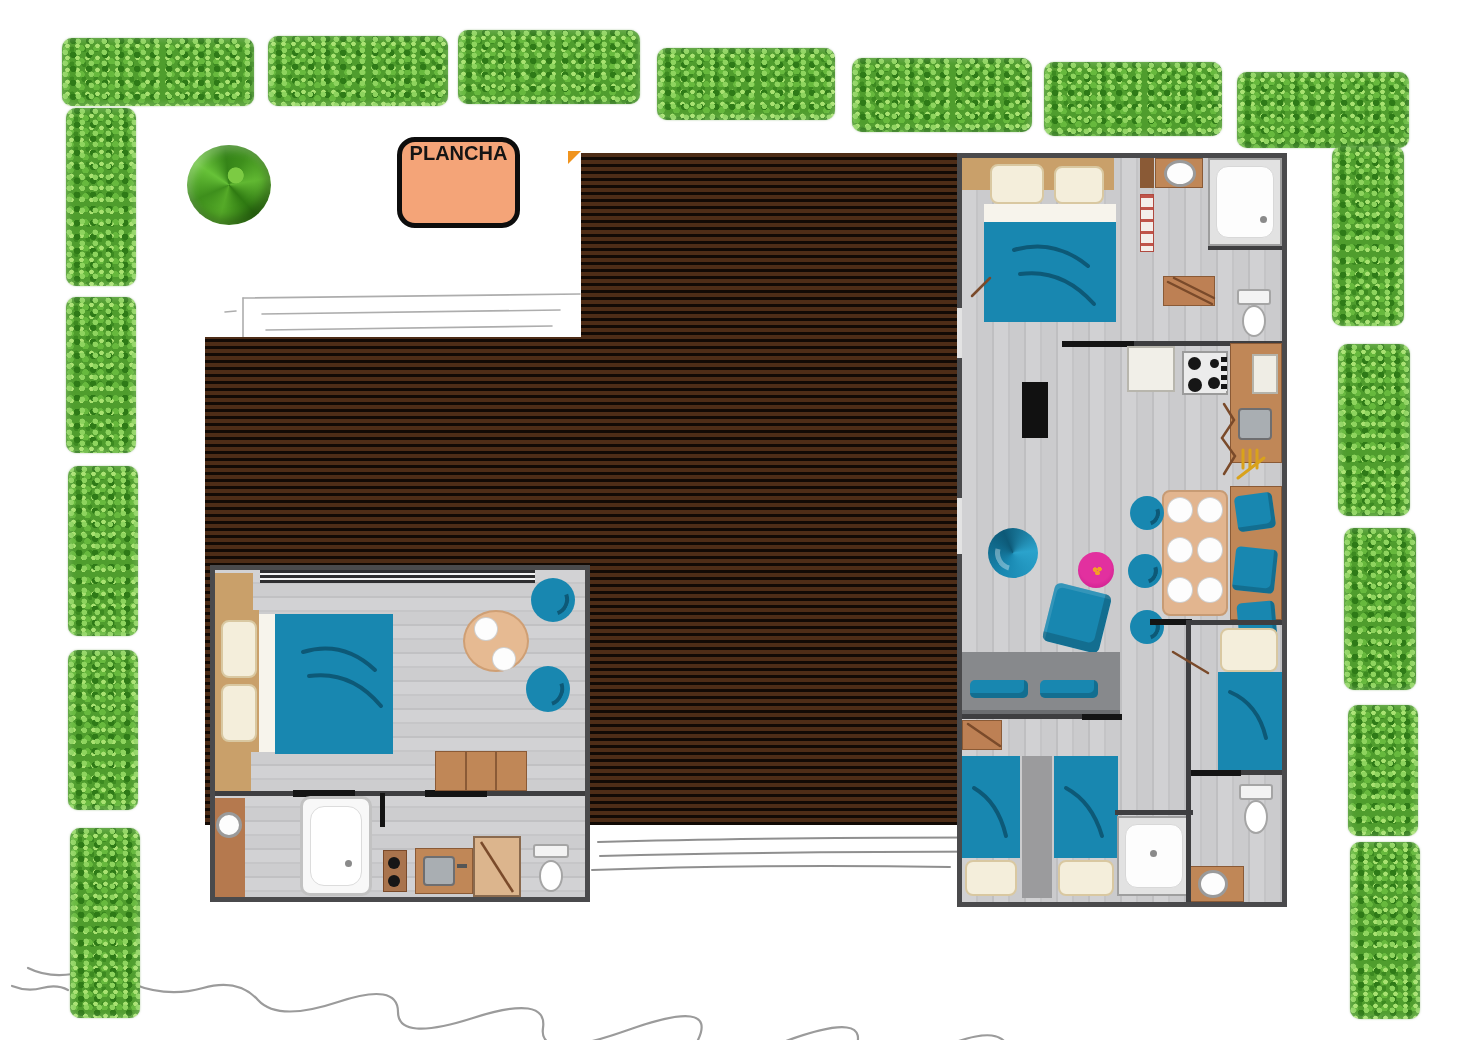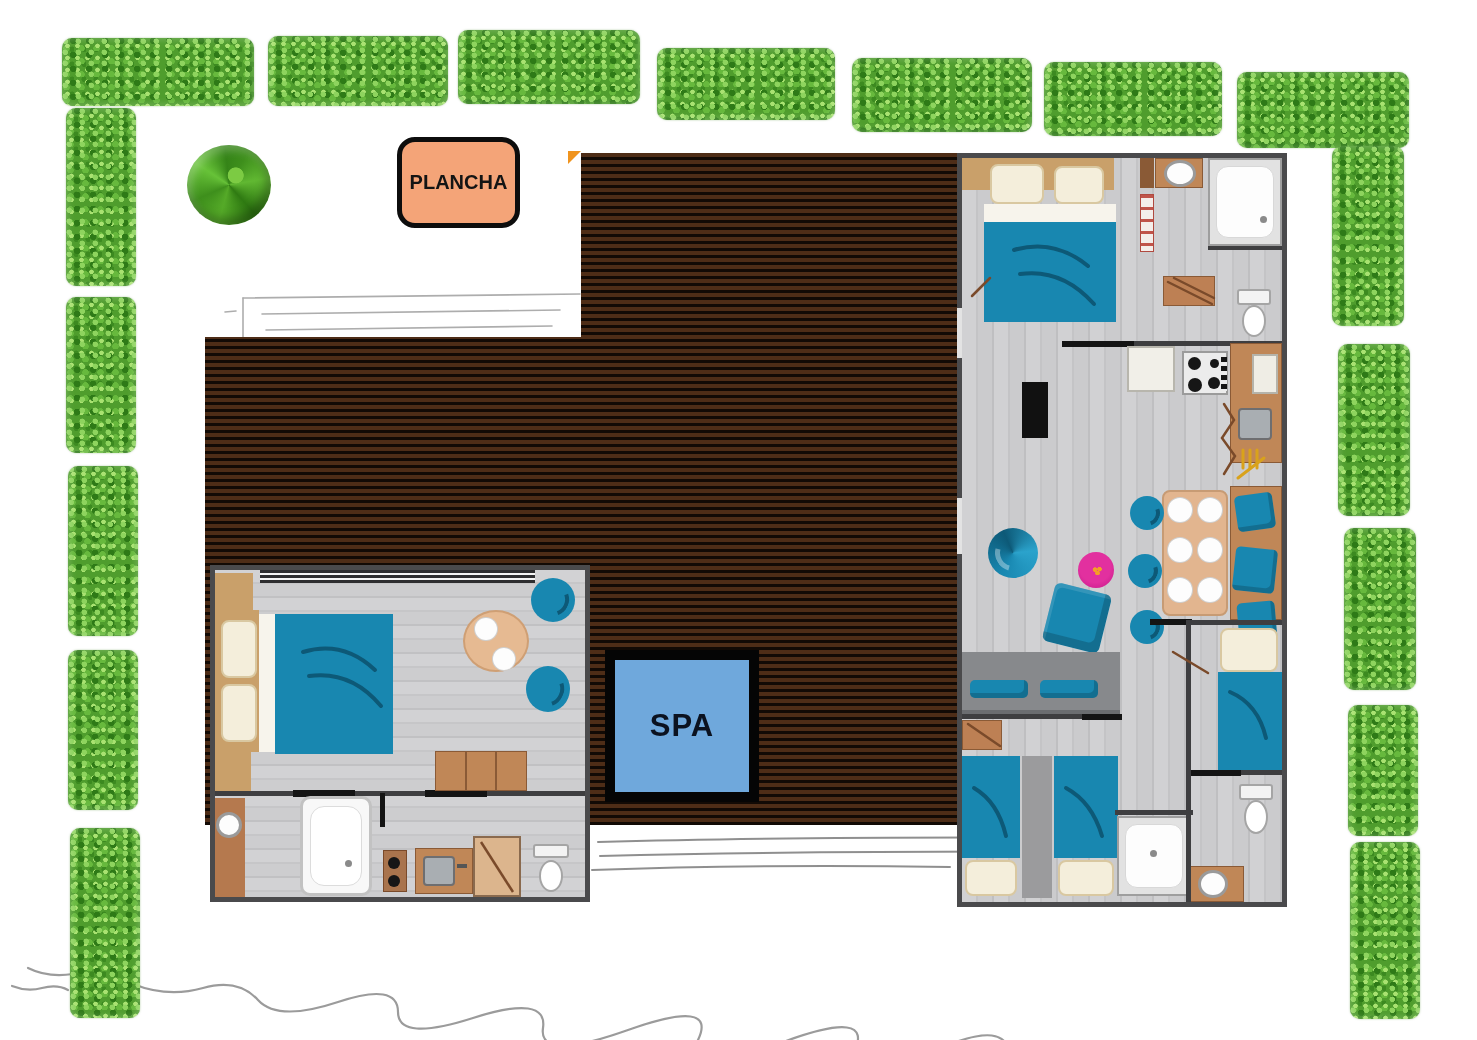--- a/index.html
+++ b/index.html
@@ -28,21 +28,21 @@
   
   .deck{position:absolute;left:205px;top:153px;width:752px;height:672px;z-index:2;
     background:repeating-linear-gradient(180deg,var(--deck-brown,#4e2d17) 0 4px,var(--deck-stripe,#120a05) 4px 7px);
     clip-path:polygon(376px 0,752px 0,752px 672px,0 672px,0 184px,376px 184px);}
   .deck-flag{position:absolute;left:568px;top:151px;width:0;height:0;z-index:3;
     border-top:13px solid #f0941e;border-right:13px solid transparent;}
 
   
   .plancha{position:absolute;left:397px;top:137px;width:123px;height:91px;box-sizing:border-box;z-index:3;
     background:var(--plancha-fill,#f4a478);border:5px solid #0d0d0d;border-radius:18px;
-    display:flex;align-items:center;justify-content:center;}
+    display:flex;justify-content:center;}
   .plancha span{font-weight:bold;font-size:20px;color:#141414;letter-spacing:0px;}
   .spa{position:absolute;left:605px;top:650px;width:154px;height:152px;box-sizing:border-box;z-index:4;
     background:var(--spa-blue,#6fa8dc);border:10px solid #050505;
     display:flex;align-items:center;justify-content:center;}
   .spa span{font-weight:bold;font-size:31px;color:#0b1220;letter-spacing:1px;}
 
   
   svg.sketch{position:absolute;left:0;top:0;z-index:1;}
 
   
@@ -122,23 +122,20 @@
     </g>
   </svg>
 
   <div class="deck"></div>
   <div class="deck-flag"></div>
 
   <div class="plancha">
     <span>PLANCHA</span>
   </div>
 
-  <div class="spa">
-    <span>SPA</span>
-  </div>
 
   <div class="tree"></div>
 
   <div class="hedge" style="left:62px;top:38px;width:192px;height:68px"></div>
   <div class="hedge" style="left:268px;top:36px;width:180px;height:70px"></div>
   <div class="hedge" style="left:458px;top:30px;width:182px;height:74px"></div>
   <div class="hedge" style="left:657px;top:48px;width:178px;height:72px"></div>
   <div class="hedge" style="left:852px;top:58px;width:180px;height:74px"></div>
   <div class="hedge" style="left:1044px;top:62px;width:178px;height:74px"></div>
   <div class="hedge" style="left:1237px;top:72px;width:172px;height:76px"></div>

